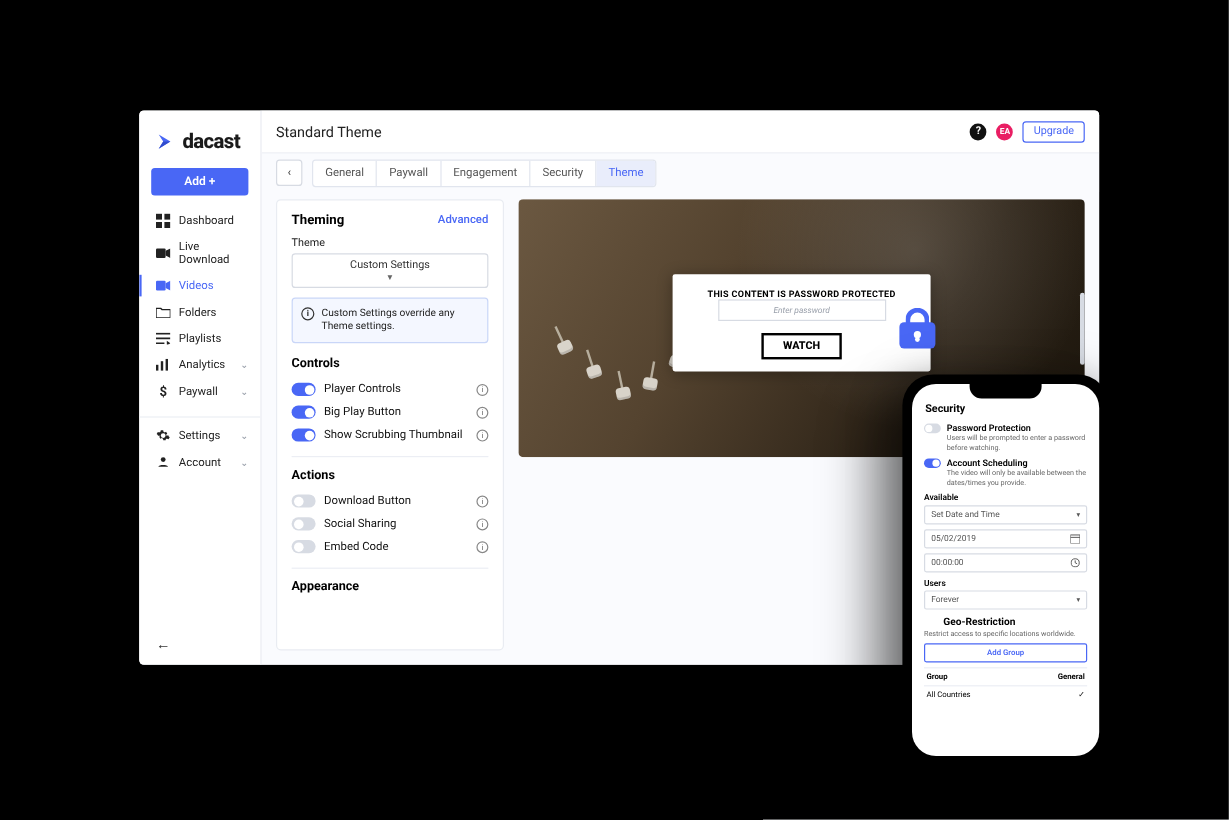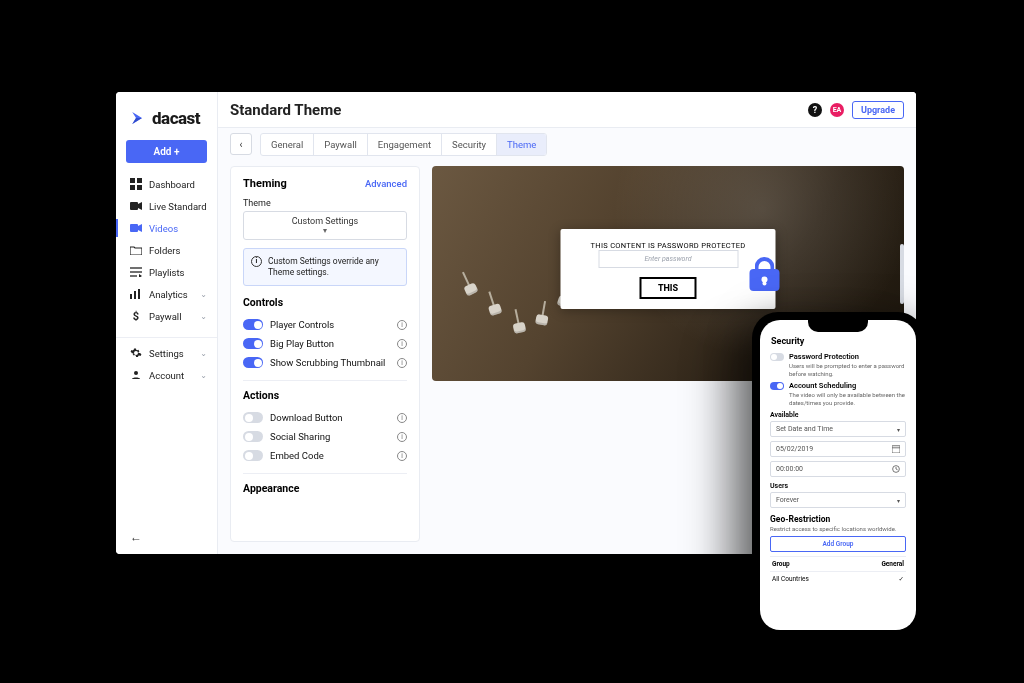--- a/index.html
+++ b/index.html
@@ -34,25 +34,25 @@
   .nav-item .caret { margin-left: auto; color:#9aa0ab; font-size:8px; }
   .nav-divider { height:1px; background:#eceef4; margin: 4px 0; }
   .collapse-arrow { margin-top:auto; padding: 0 0 10px 14px; color:#333; font-size:12px; }
 
   
   .main { flex:1; display:flex; flex-direction:column; background:#fafbfe; }
   .topbar {
     height:36px; display:flex; align-items:center; padding: 0 12px;
     border-bottom:1px solid #e9ecf2; background:#fff;
   }
-  .breadcrumb-title { font-size:15px; font-weight:700; color:#222; }
+  .breadcrumb-title { font-size:12px; font-weight:400; color:#222; }
   .topbar .right { margin-left:auto; display:flex; align-items:center; gap:8px; }
   .help-ico { width:14px; height:14px; border-radius:50%; background:#111; color:#fff; font-size:9px; font-weight:700; display:flex; align-items:center; justify-content:center; }
   .avatar { width:14px; height:14px; border-radius:50%; background:#e91e63; color:#fff; font-size:7px; font-weight:700; display:flex; align-items:center; justify-content:center; }
-  .upgrade-btn { border:1px solid #4967f5; color:#4967f5; font-size:9px; padding:3px 8px; border-radius:3px; font-weight:700; }
+  .upgrade-btn { border:1px solid #4967f5; color:#4967f5; font-size:9px; padding:3px 8px; border-radius:3px; font-weight:400; }
 
   .tabsrow { height:32px; display:flex; align-items:center; gap:4px; padding: 4px 12px; background:#fafbfe; }
   .back-btn { width:22px; height:22px; border:1px solid #d7dbe3; border-radius:3px; display:flex; align-items:center; justify-content:center; font-size:10px; color:#333; margin-right:4px; background:#fff;}
   .tabs { display:flex; border:1px solid #e1e5ee; border-radius:3px; overflow:hidden; background:#fff; }
   .tab { font-size:9.5px; color:#555; padding:5px 10px; border-right:1px solid #e1e5ee; }
   .tab:last-child{border-right:none;}
   .tab.active { background:#e9edfb; color:#4967f5; }
 
   .content { flex:1; display:flex; gap:12px; padding: 6px 12px 12px 12px; overflow:hidden; }
   .theming-panel {
@@ -90,21 +90,21 @@
   }
   .guitar { position:absolute; left:10px; bottom:-20px; width:200px; height:160px; opacity:.85; }
   .peg { position:absolute; width:12px; height:24px; }
   .peg .stem{ position:absolute; left:5px; top:0; width:2px; height:16px; background:#c7c0b0; }
   .peg .knob{ position:absolute; left:0; top:14px; width:12px; height:10px; background:#efece4; border-radius:3px; box-shadow: inset 0 -2px 0 rgba(0,0,0,.15); }
   .peg1{left:20px; top:30px; transform:rotate(-25deg);} .peg2{left:45px; top:50px; transform:rotate(-18deg);}
   .peg3{left:70px; top:68px; transform:rotate(-12deg);} .peg4{left:95px; top:60px; transform:rotate(10deg);}
   .peg5{left:118px; top:42px; transform:rotate(18deg);} .peg6{left:142px; top:24px; transform:rotate(26deg);}
 
   .pw-card { position:absolute; left:50%; top:48%; transform:translate(-50%,-50%); width:215px; background:#fff; border-radius:2px; padding:12px 12px 10px 12px; box-shadow:0 2px 12px rgba(0,0,0,.3); text-align:center; }
-  .pw-card h4{ font-size:7.5px; font-weight:400; letter-spacing:.3px; margin-bottom:0;}
+  .pw-card h4{ font-size:7.5px; font-weight:700; letter-spacing:.3px; margin-bottom:0;}
   .pw-input{ width: 140px; border:1px solid #d7dbe3; font-size:7px; padding:4px 0; color:#9aa0ab; font-style:italic; margin: 0 auto 8px auto;}
   .watch-btn{ display:inline-block; border:2px solid #000; font-size:9px; font-weight:800; padding:4px 16px; }
   .lock { position:absolute; right:-4px; top:28px; width:30px; height:34px; }
   .lock .body{ position:absolute; bottom:0; width:30px; height:22px; background:#4967f5; border-radius:4px;}
   .lock .body::after{content:""; position:absolute; left:50%; top:50%; width:6px; height:6px; background:#fff; border-radius:50%; transform:translate(-50%,-60%); box-shadow: 0 4px 0 -1px #fff;}
   .lock .shackle{ position:absolute; top:0; left:5px; width:20px; height:16px; border:4px solid #4967f5; border-bottom:none; border-radius:12px 12px 0 0;}
 
   
   .phone {
     position:absolute; right:100px; top:312px; width:172px; height:326px;
@@ -116,21 +116,21 @@
   .ph-row { display:flex; align-items:flex-start; gap:5px; margin-bottom:2px;}
   .ph-row .txt .t { font-size:7.5px; font-weight:600; }
   .ph-row .txt .d { font-size:6px; color:#666; line-height:1.25; margin-top:1px;}
   .mini-toggle{ width:14px; height:8px; border-radius:10px; position:relative; flex-shrink:0; margin-top:1px;}
   .mini-toggle::after{content:""; position:absolute; top:1px; width:6px; height:6px; border-radius:50%; background:#fff;}
   .mini-toggle.on{background:#4967f5;} .mini-toggle.on::after{right:1px;}
   .mini-toggle.off{background:#d7dbe3;} .mini-toggle.off::after{left:1px;}
   .ph-label{ font-size:7px; font-weight:600; margin:5px 0 2px 0;}
   .ph-select{ border:1px solid #d7dbe3; border-radius:2px; padding:3px 5px; display:flex; justify-content:space-between; align-items:center; margin-bottom:4px; color:#555;}
   .ph-select .drop{ font-size:6px; color:#555;}
-  .ph-section-h{ font-size:8.5px; font-weight:700; margin:6px 0 1px 0;}
+  .ph-section-h{ font-size:8.5px; font-weight:700; margin:6px 0 1px 16px;}
   .ph-desc { font-size:6px; color:#666; margin-bottom:4px;}
   .ph-addgroup{ border:1px solid #4967f5; color:#4967f5; text-align:center; padding:3px; border-radius:2px; font-size:6.5px; font-weight:600; margin-bottom:4px;}
   .ph-table-head{ display:flex; justify-content:space-between; font-size:6.5px; font-weight:700; padding:3px 2px; border-top:1px solid #eceef4; border-bottom:1px solid #eceef4;}
   .ph-table-row{ display:flex; justify-content:space-between; font-size:6.5px; padding:3px 2px;}
   .check{ color:#111; }
   .cal-ico, .clock-ico{ width:8px; height:8px; display:inline-flex; align-items:center; justify-content:center; }
 
   
   svg { display:block; }
 </style>
@@ -163,21 +163,21 @@
           </span>
         <span>Dashboard</span>
       </div>
       <div class="nav-item">
         <span class="ico">
             <svg width="12" height="10" viewBox="0 0 12 10">
               <rect x="0" y="1" width="8" height="8" rx="1" fill="currentColor"></rect>
               <path d="M8 3 L12 1 L12 9 L8 7 Z" fill="currentColor"></path>
             </svg>
           </span>
-        <span>Live Standard</span>
+        <span>Live Download</span>
       </div>
       <div class="nav-item active">
         <span class="ico">
             <svg width="12" height="10" viewBox="0 0 12 10">
               <rect x="0" y="1" width="8" height="8" rx="1" fill="currentColor"></rect>
               <path d="M8 3 L12 1 L12 9 L8 7 Z" fill="currentColor"></path>
             </svg>
           </span>
         <span>Videos</span>
       </div>
@@ -351,21 +351,21 @@
                 <div class="knob"></div>
               </div>
             <div class="peg peg6">
                 <div class="stem"></div>
                 <div class="knob"></div>
               </div>
           </div>
           <div class="pw-card">
             <h4>THIS CONTENT IS PASSWORD PROTECTED</h4>
             <div class="pw-input"><span>Enter password</span></div>
-            <div class="watch-btn">THIS</div>
+            <div class="watch-btn">WATCH</div>
             <div class="lock">
                 <div class="shackle"></div>
                 <div class="body"></div>
               </div>
           </div>
         </div>
       </div>
     </div>
   </div>
 </div>

